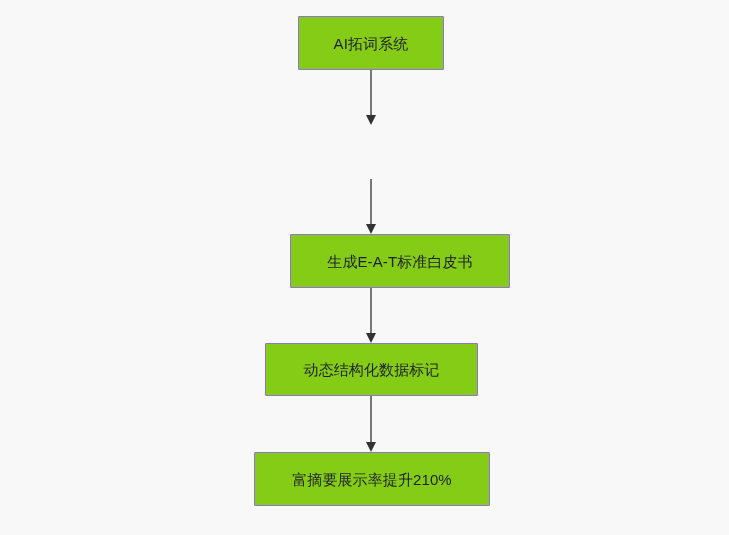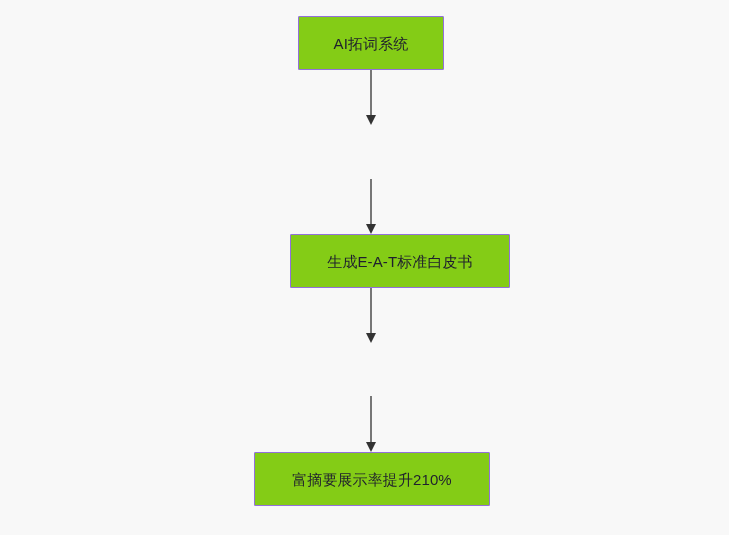--- a/index.html
+++ b/index.html
@@ -68,16 +68,19 @@
     <svg class="connector" width="18" height="56" viewBox="0 0 18 56" style="left: 362px; top: 396px; position: absolute;">
       <line class="conn-line" x1="9" y1="0" x2="9" y2="48"></line>
       <polygon class="conn-head" points="4,46 14,46 9,56"></polygon>
     </svg>
     <div class="node-box" style="left: 298px; top: 16px; width: 146px; height: 54px;">
       <span class="node-label">AI拓词系统</span>
     </div>
     <div class="node-box" style="left: 246px; top: 234px; width: 220px; height: 54px; margin-left: 44px;">
       <span class="node-label">生成E-A-T标准白皮书</span>
     </div>
+    <div class="node-box" style="left: 265px; top: 343px; width: 213px; height: 53px;">
+      <span class="node-label">动态结构化数据标记</span>
+    </div>
     <div class="node-box" style="left: 254px; top: 452px; width: 236px; height: 54px;">
       <span class="node-label">富摘要展示率提升210%</span>
     </div>
   </div>
 
 </body></html>

